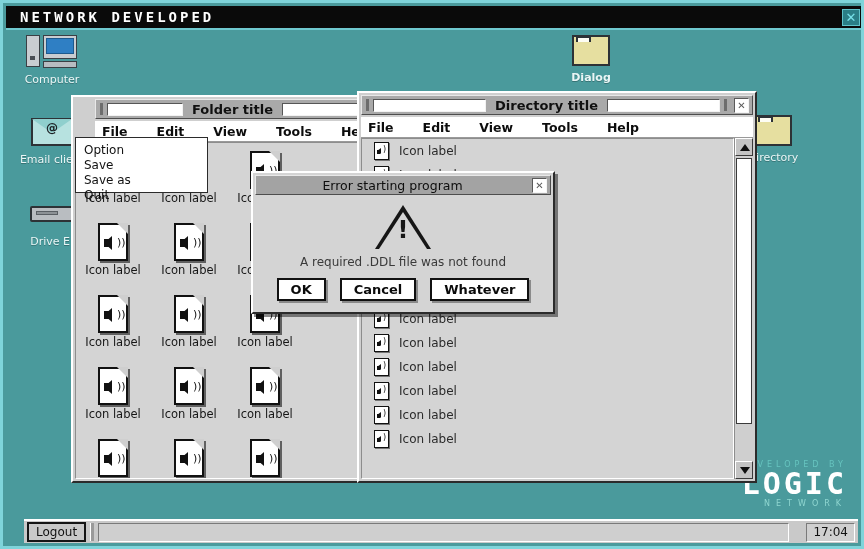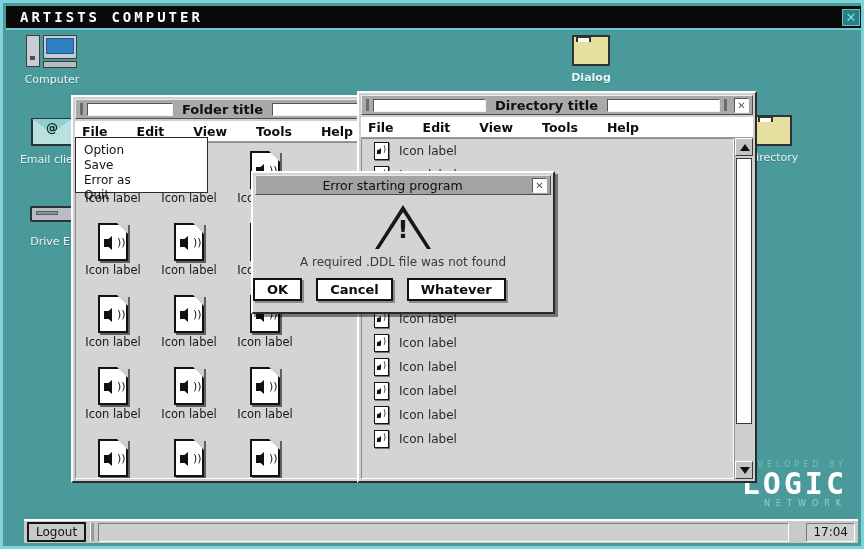--- a/index.html
+++ b/index.html
@@ -95,21 +95,21 @@
   .menubar .mi{font-weight:bold;font-size:12.5px;color:#0c0c0c;padding:0 7px;margin-right:15px;
        cursor:pointer;white-space:nowrap;
        font-family:"DejaVu Sans","Liberation Sans",sans-serif;}
 
   .clientarea{position:absolute;left:2px;right:2px;background:#d4d4d4;
        border-top:1px solid #8d8d8d;border-left:1px solid #8d8d8d;
        border-right:1px solid #ffffff;border-bottom:1px solid #ffffff;
        box-sizing:border-box;overflow:hidden;}
 
   
-  #folderwin{left:68px;top:92px;width:292px;height:388px;}
+  #folderwin{left:68px;top:92px;width:292px;height:388px;padding-left:20px;}
   #folder-client{top:45px;bottom:2px;}
   .icongrid{position:absolute;left:0;top:0;width:100%;height:100%;}
   .fileicon{position:absolute;width:74px;text-align:center;cursor:pointer;}
   .fileicon .lbl{font-size:11.5px;color:#161616;margin-top:2px;white-space:nowrap;
        font-family:"DejaVu Sans","Liberation Sans",sans-serif;}
   .g-file{position:relative;width:30px;height:38px;margin:0 auto;background:#ffffff;
        border:2px solid #111111;box-sizing:border-box;
        box-shadow:2px 2px 0 rgba(0,0,0,.55);}
   .g-file .corner{position:absolute;right:-2px;top:-2px;width:0;height:0;
        border-left:11px solid transparent;border-top:11px solid #cfcfcf;}
@@ -177,21 +177,21 @@
        border-left:28px solid transparent;border-right:28px solid transparent;
        border-bottom:44px solid #161616;}
   #warnsign .tri2{position:absolute;left:4px;top:7px;width:0;height:0;
        border-left:24px solid transparent;border-right:24px solid transparent;
        border-bottom:37px solid #d4d4d4;}
   #warnsign .bang{position:absolute;left:0;right:0;top:13px;text-align:center;
        font-size:24px;line-height:24px;font-weight:bold;color:#161616;
        font-family:"DejaVu Sans","Liberation Sans",sans-serif;}
   #err-msg{text-align:center;font-size:12px;color:#3a3a3a;margin-top:6px;
        font-family:"DejaVu Sans","Liberation Sans",sans-serif;}
-  #err-btns{display:flex;gap:14px;margin-top:9px;}
+  #err-btns{display:flex;justify-content:center;gap:14px;margin-top:9px;}
   .dbtn{background:#ffffff;border:2px solid #111111;box-sizing:border-box;
        padding:2px 12px;font-size:13px;font-weight:bold;color:#0b0b0b;cursor:pointer;
        font-family:"DejaVu Sans","Liberation Sans",sans-serif;
        box-shadow:2px 2px 0 rgba(0,0,0,.35);}
 
   
   #logo{position:absolute;right:14px;bottom:38px;text-align:right;pointer-events:none;}
   #logo .dev{font-size:8px;letter-spacing:4px;color:#66c4bf;
        font-family:"DejaVu Sans","Liberation Sans",sans-serif;}
   #logo .big{font-size:30px;font-weight:bold;letter-spacing:3px;color:#ffffff;line-height:30px;
@@ -216,21 +216,21 @@
        border-right:1px solid #ffffff;border-bottom:1px solid #ffffff;
        box-sizing:border-box;font-size:12px;color:#111;padding:1px 6px;
        font-family:"DejaVu Sans","Liberation Sans",sans-serif;}
 </style>
 </head>
 <body>
 
 <div id="screen">
 
   <div id="topbar">
-    <span class="ttl">ARTISTS  COMPUTER</span>
+    <span class="ttl">NETWORK  DEVELOPED</span>
     <div id="topclose">✕</div>
   </div>
 
   <div class="dicon" style="left:12px;top:30px;">
     <div class="glyph">
       <div class="g-computer">
           <div class="tower"></div>
           <div class="mon"></div>
           <div class="scr"></div>
           <div class="kb"></div>
@@ -462,21 +462,21 @@
               </div>
             </div>
           </div>
         </div>
     </div>
   </div>
 
   <div id="dropmenu">
       <div class="di">Option</div>
       <div class="di">Save</div>
-      <div class="di">Error as</div>
+      <div class="di">Save as</div>
       <div class="di">Quit</div>
     </div>
 
   <div class="win" id="dirwin">
     <div class="titlebar">
       <div class="tb-tick"></div>
       <div class="tb-slot"></div>
       <div class="tb-title">Directory title</div>
       <div class="tb-slot"></div>
       <div class="tb-tick"></div>

